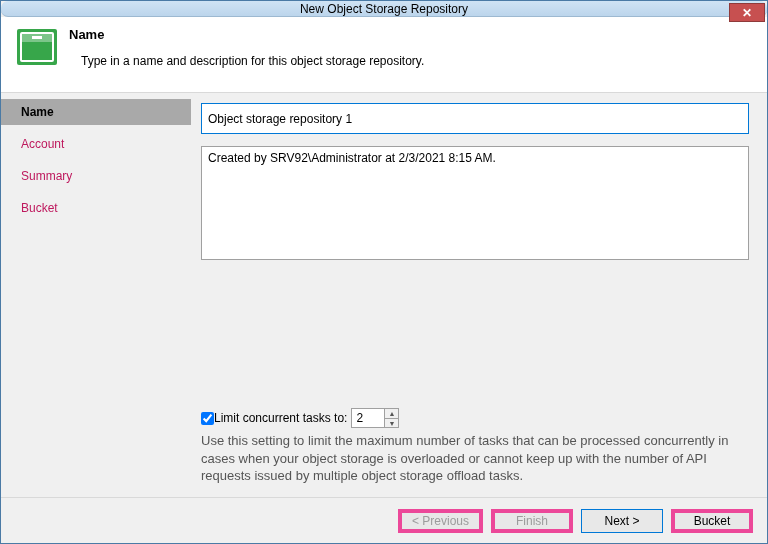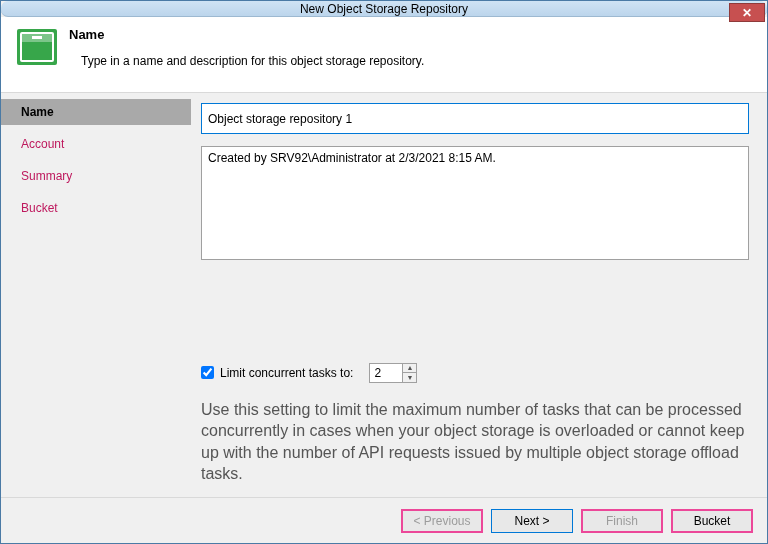--- a/index.html
+++ b/index.html
@@ -122,22 +122,22 @@
     padding: 4px 6px;
     font-family: Liberation Sans, sans-serif;
     font-size: 12px;
     resize: none;
     background: #fff;
   }
   .spacer { flex: 1; }
   .limit-row {
     display: flex;
     align-items: center;
-    gap: 6px;
-    margin-bottom: 16px;
+    gap: 0;
+    margin-bottom: 4px;
   }
   .limit-row input[type="checkbox"] {
     width: 13px;
     height: 13px;
     margin: 0;
   }
   .spinner-wrap {
     display: inline-flex;
     border: 1px solid #a0a0a0;
     height: 20px;
@@ -164,39 +164,39 @@
     align-items: center;
     justify-content: center;
     font-size: 7px;
     color: #555;
     background: #f0f0f0;
     cursor: pointer;
     line-height: 1;
   }
   .spinner-btns div:first-child { border-bottom: 1px solid #a0a0a0; }
   .hint {
-    font-size: 16px;
+    font-size: 13px;
     color: #555;
     line-height: 1.35;
     margin-bottom: 4px;
   }
   .footer {
     height: 46px;
     border-top: 1px solid #d9d9d9;
     display: flex;
     align-items: center;
     justify-content: flex-end;
     padding: 0 14px;
     gap: 8px;
     background: #f0f0f0;
   }
   .btn {
     min-width: 82px;
     height: 24px;
-    border: 2px solid #ec4899;
+    border: 4px solid #ec4899;
     background: #e8e8e8;
     font-family: inherit;
     font-size: 12px;
     cursor: pointer;
     padding: 0 10px;
   }
   .btn:disabled {
     color: #9c9c9c;
     cursor: default;
   }
@@ -259,18 +259,18 @@
             <div>▼</div>
           </span>
         </span>
       </div>
       <div class="hint">Use this setting to limit the maximum number of tasks that can be processed concurrently in cases when your object storage is overloaded or cannot keep up with the number of API requests issued by multiple object storage offload tasks.</div>
     </div>
   </div>
 
   <div class="footer">
     <button class="btn" disabled="">&lt; Previous</button>
+    <button class="btn" disabled="">Finish</button>
     <button class="btn default">Next &gt;</button>
-    <button class="btn" disabled="">Finish</button>
     <button class="btn">Bucket</button>
   </div>
 
 </div>
 
 </body></html>

